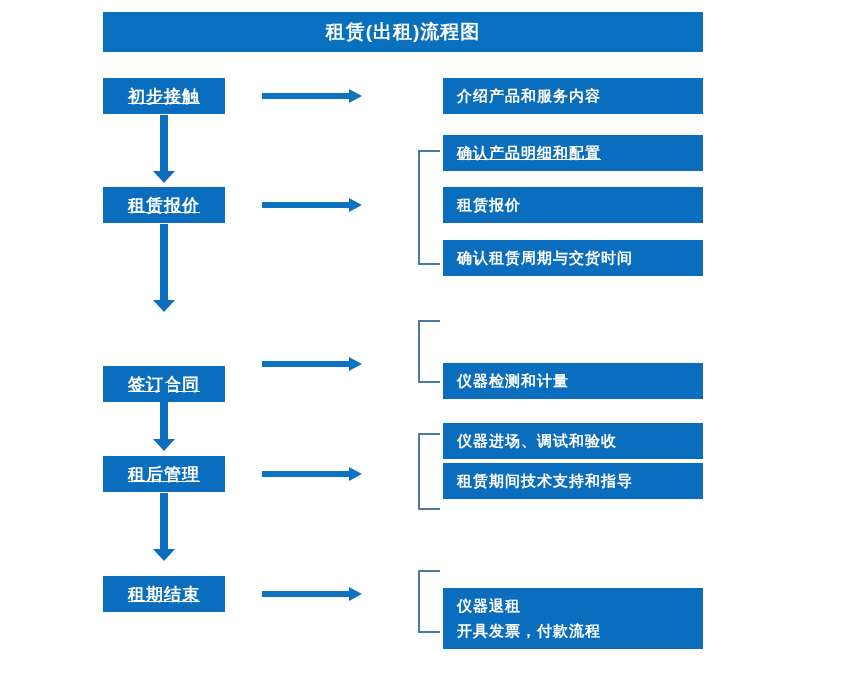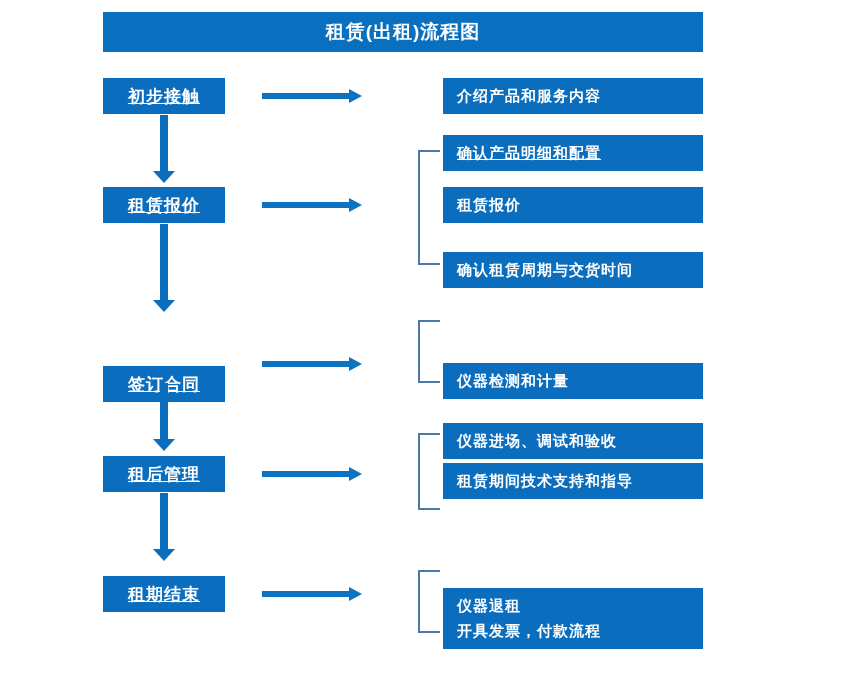--- a/index.html
+++ b/index.html
@@ -139,21 +139,21 @@
 
   <div class="h-arrow" style="left:262px; top:197px;">
     <div class="shaft"></div>
     <div class="head"></div>
   </div>
 
   <div class="bracket" style="top:150px; height:115px;"></div>
 
   <div class="box detail-box" style="top:135px;text-decoration:underline;">确认产品明细和配置</div>
   <div class="box detail-box" style="top:187px;">租赁报价</div>
-  <div class="box detail-box" style="top:252px;text-align:center;">确认租赁周期与交货时间</div>
+  <div class="box detail-box" style="top:240px;text-align:center;">确认租赁周期与交货时间</div>
 
   <div class="v-arrow" style="left:151px; top:224px; height:90px;">
     <div class="shaft" style="height:76px;"></div>
     <div class="head" style="top:76px;"></div>
   </div>
 
   <div class="box stage-box" style="top:346px;margin-top:20px;">签订合同</div>
 
   <div class="h-arrow" style="left:262px; top:356px;">
     <div class="shaft"></div>

